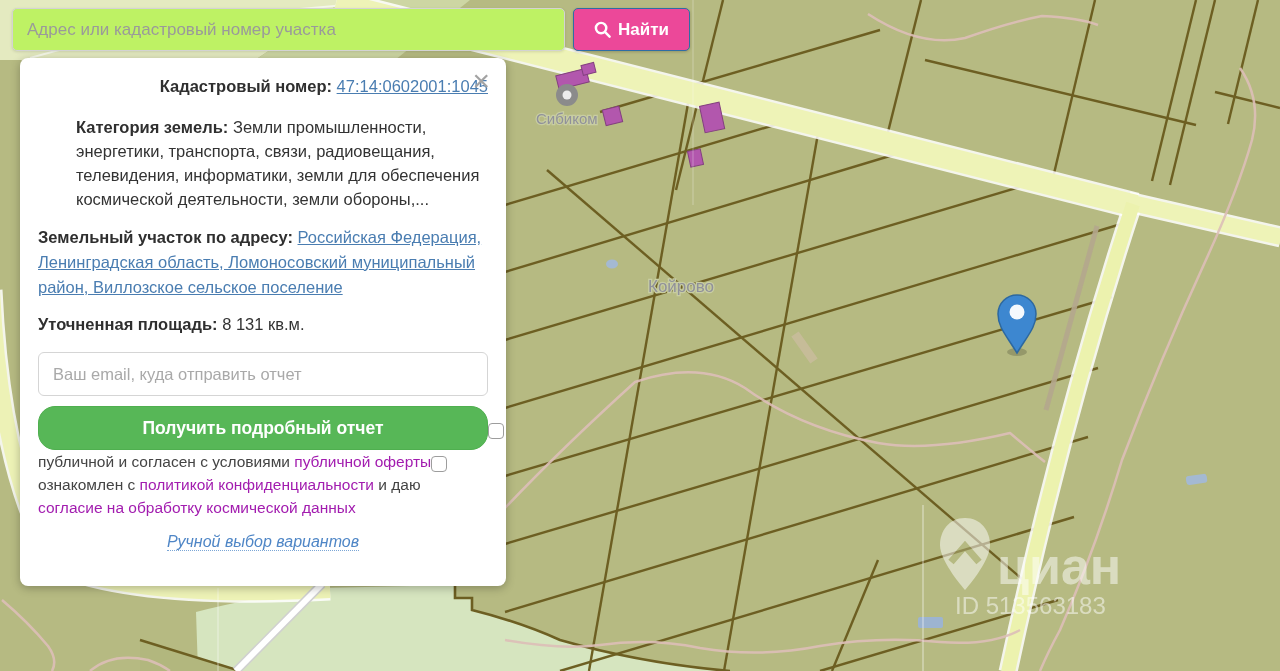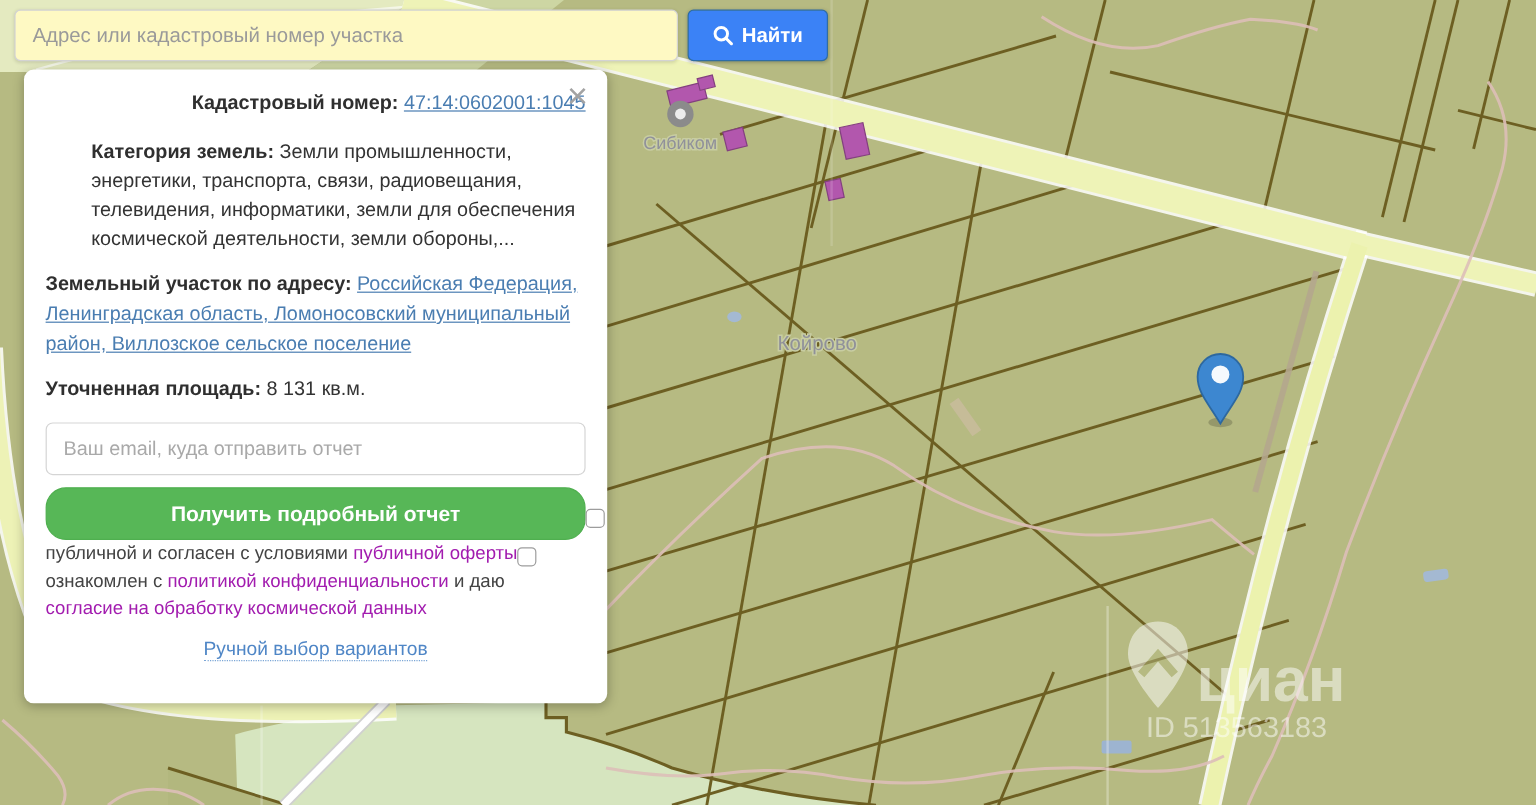--- a/index.html
+++ b/index.html
@@ -2,24 +2,24 @@
 <html><head>
 <meta charset="utf-8">
 <style>
   * { margin: 0; padding: 0; box-sizing: border-box; }
   html, body { width: 1280px; height: 671px; overflow: hidden; font-family: "Liberation Sans", sans-serif; }
   .stage { position: relative; width: 1280px; height: 671px; background: #b6ba82; overflow: hidden; }
   .map-svg { position: absolute; left: 0; top: 0; width: 1280px; height: 671px; display: block; }
 
   
   .searchbar { position: absolute; left: 12px; top: 8px; width: 678px; height: 43px; display: flex; z-index: 30; }
-  .search-input { width: 558px; height: 43px; background: #fef9c3; border: 1px solid #d3d3d3; border-radius: 5px;
+  .search-input { width: 558px; height: 43px; background: #bef264; border: 1px solid #d3d3d3; border-radius: 5px;
                   padding: 0 14px; font-size: 17px; color: #333; outline: none; box-shadow: 0 1px 3px rgba(0,0,0,.12); }
   .search-input::placeholder { color: #9a9a9a; }
-  .search-btn { margin-left: 8px; width: 118px; height: 43px; background: #3b82f6; border: 1px solid #2e6da4;
+  .search-btn { margin-left: 8px; width: 118px; height: 43px; background: #ec4899; border: 1px solid #2e6da4;
                 border-radius: 5px; color: #fff; font-size: 17px; font-weight: 600; display: flex; align-items: center;
                 justify-content: center; gap: 7px; cursor: pointer; box-shadow: 0 1px 3px rgba(0,0,0,.2); }
 
   
   .panel { position: absolute; left: 20px; top: 58px; width: 486px; height: 528px; background: #fff;
            border-radius: 8px; box-shadow: 0 2px 10px rgba(0,0,0,.28); z-index: 20; padding: 16px 18px 0 18px;
            font-size: 16.5px; color: #333; overflow: hidden; }
   .panel .close { position: absolute; right: 16px; top: 8px; font-size: 30px; line-height: 30px; color: #a3a3a3;
                   background: none; border: none; cursor: pointer; font-family: "Liberation Sans", sans-serif; }
   .row1 { line-height: 24px; text-align: right; }
@@ -32,21 +32,21 @@
   .email { margin-top: 16px; width: 100%; height: 44px; border: 1px solid #d5d5d5; border-radius: 6px;
            padding: 0 14px; font-size: 16.5px; color: #333; outline: none; }
   .email::placeholder { color: #a9a9a9; }
   .submit { margin-top: 10px; width: 100%; height: 44px; background: #57b757; border: 1px solid #4faf4f;
             border-radius: 17px; color: #fff; font-size: 17.5px; font-weight: 600; cursor: pointer; }
   .consent { margin-top: 8px; font-size: 15.5px; line-height: 23px; color: #444; position: relative; padding-left: 23px; }
   .consent + .consent { margin-top: 1px; }
   .consent input[type=checkbox] { position: absolute; left: 0; top: 3px; width: 16px; height: 16px;
             appearance: none; -webkit-appearance: none; border: 1px solid #9d9d9d; border-radius: 4px; background: #fff; cursor: pointer; }
   .manual { margin-top: 13px; text-align: center; }
-  .manual a { color: #4f86c6; text-decoration: none; border-bottom: 1px dotted #7ba6d6; font-size: 16px; }
+  .manual a { color: #4f86c6; text-decoration: none; border-bottom: 1px dotted #7ba6d6; font-size: 16px; font-style: italic; }
 
   
   .maplabel { fill: #90919a; font-family: "Liberation Sans", sans-serif; paint-order: stroke; stroke: #c8cda2; stroke-width: 2.5px; }
   .wm { fill: #ffffff; font-family: "Liberation Sans", sans-serif; }
 </style>
 </head>
 <body>
 
 <div class="stage">
 

